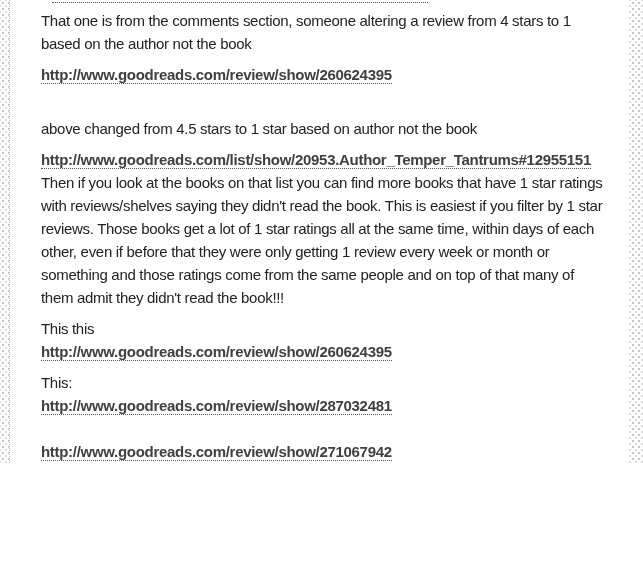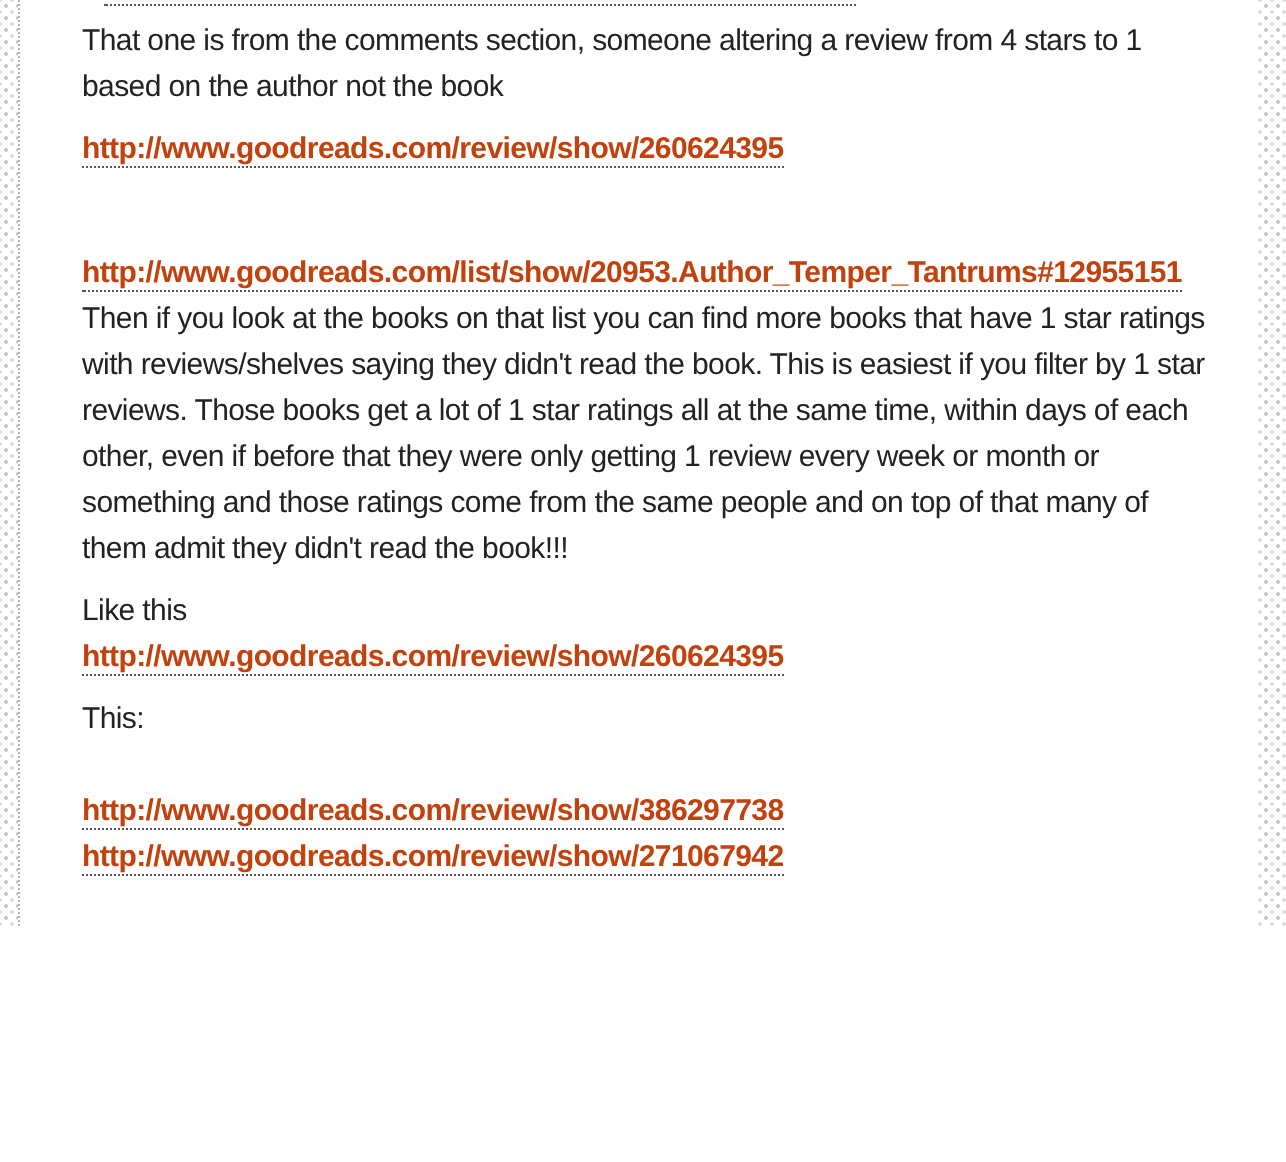--- a/index.html
+++ b/index.html
@@ -42,21 +42,21 @@
     font-size: 15px;
     line-height: 23px;
     letter-spacing: -0.3px;
     color: #222222;
   }
   .content p.first {
     margin-top: 8px;
   }
   a.lnk {
     font-weight: bold;
-    color: #c2410c;
+    color: #404040;
     text-decoration: none;
     border-bottom: 1px dotted #555555;
     cursor: pointer;
     letter-spacing: -0.3px;
   }
   
   .cut-top {
     position: absolute;
     top: 2px;
     left: 42px;
@@ -79,24 +79,24 @@
 
 <div class="page">
   <div class="content">
 
     <div class="cut-top"></div>
 
     <p class="first"><span>That one is from the comments section, someone altering a review from 4 stars to 1 based on the author not the book</span></p>
 
     <p><a class="lnk">http://www.goodreads.com/review/show/260624395</a><br></p>
 
-    <p><br></p>
+    <p><br><span>above changed from 4.5 stars to 1 star based on author not the book</span></p>
 
     <p><a class="lnk">http://www.goodreads.com/list/show/20953.Author_Temper_Tantrums#12955151</a><br><span>Then if you look at the books on that list you can find more books that have 1 star ratings with reviews/shelves saying they didn't read the book. This is easiest if you filter by 1 star reviews. Those books get a lot of 1 star ratings all at the same time, within days of each other, even if before that they were only getting 1 review every week or month or something and those ratings come from the same people and on top of that many of them admit they didn't read the book!!!</span></p>
 
 
-    <p><span>Like this</span><br><a class="lnk">http://www.goodreads.com/review/show/260624395</a><br></p>
+    <p><span>This this</span><br><a class="lnk">http://www.goodreads.com/review/show/260624395</a><br></p>
 
-    <p><span>This:</span><br><br><a class="lnk">http://www.goodreads.com/review/show/386297738</a><br><a class="lnk">http://www.goodreads.com/review/show/271067942</a><br><br></p>
+    <p><span>This:</span><br><a class="lnk">http://www.goodreads.com/review/show/287032481</a><br><br><a class="lnk">http://www.goodreads.com/review/show/271067942</a><br><br></p>
 
     <div class="cut-bottom"></div>
   </div>
 </div>
 
 </body></html>

